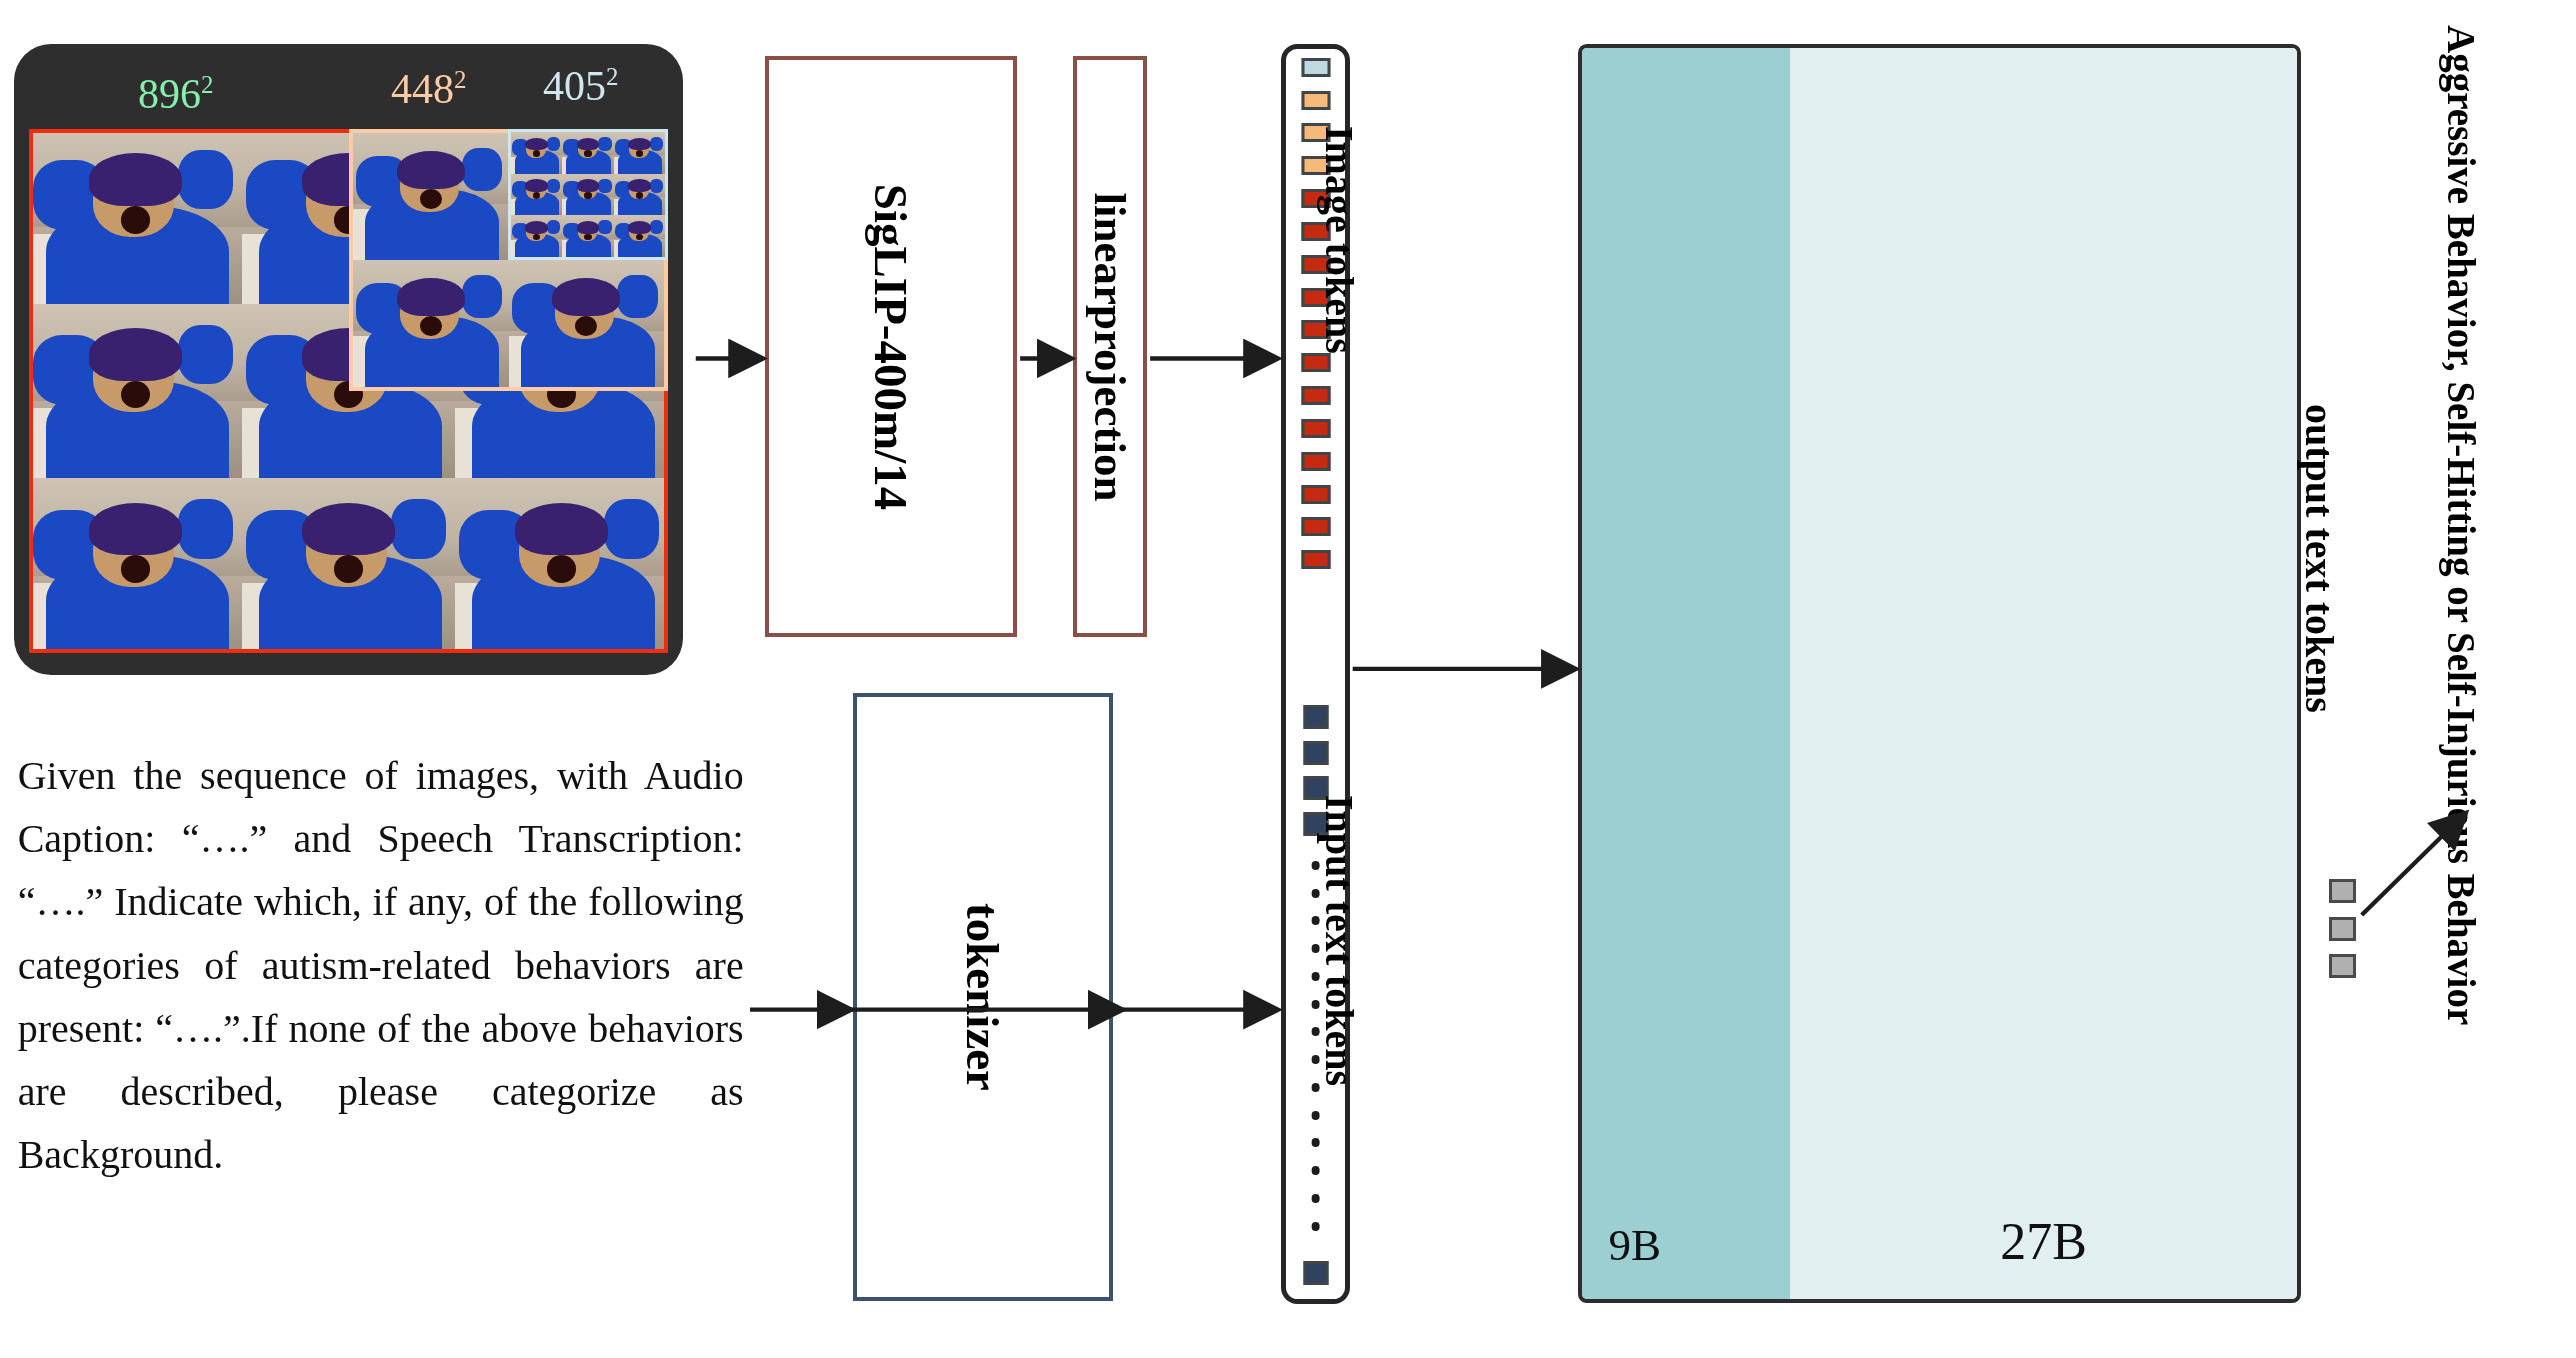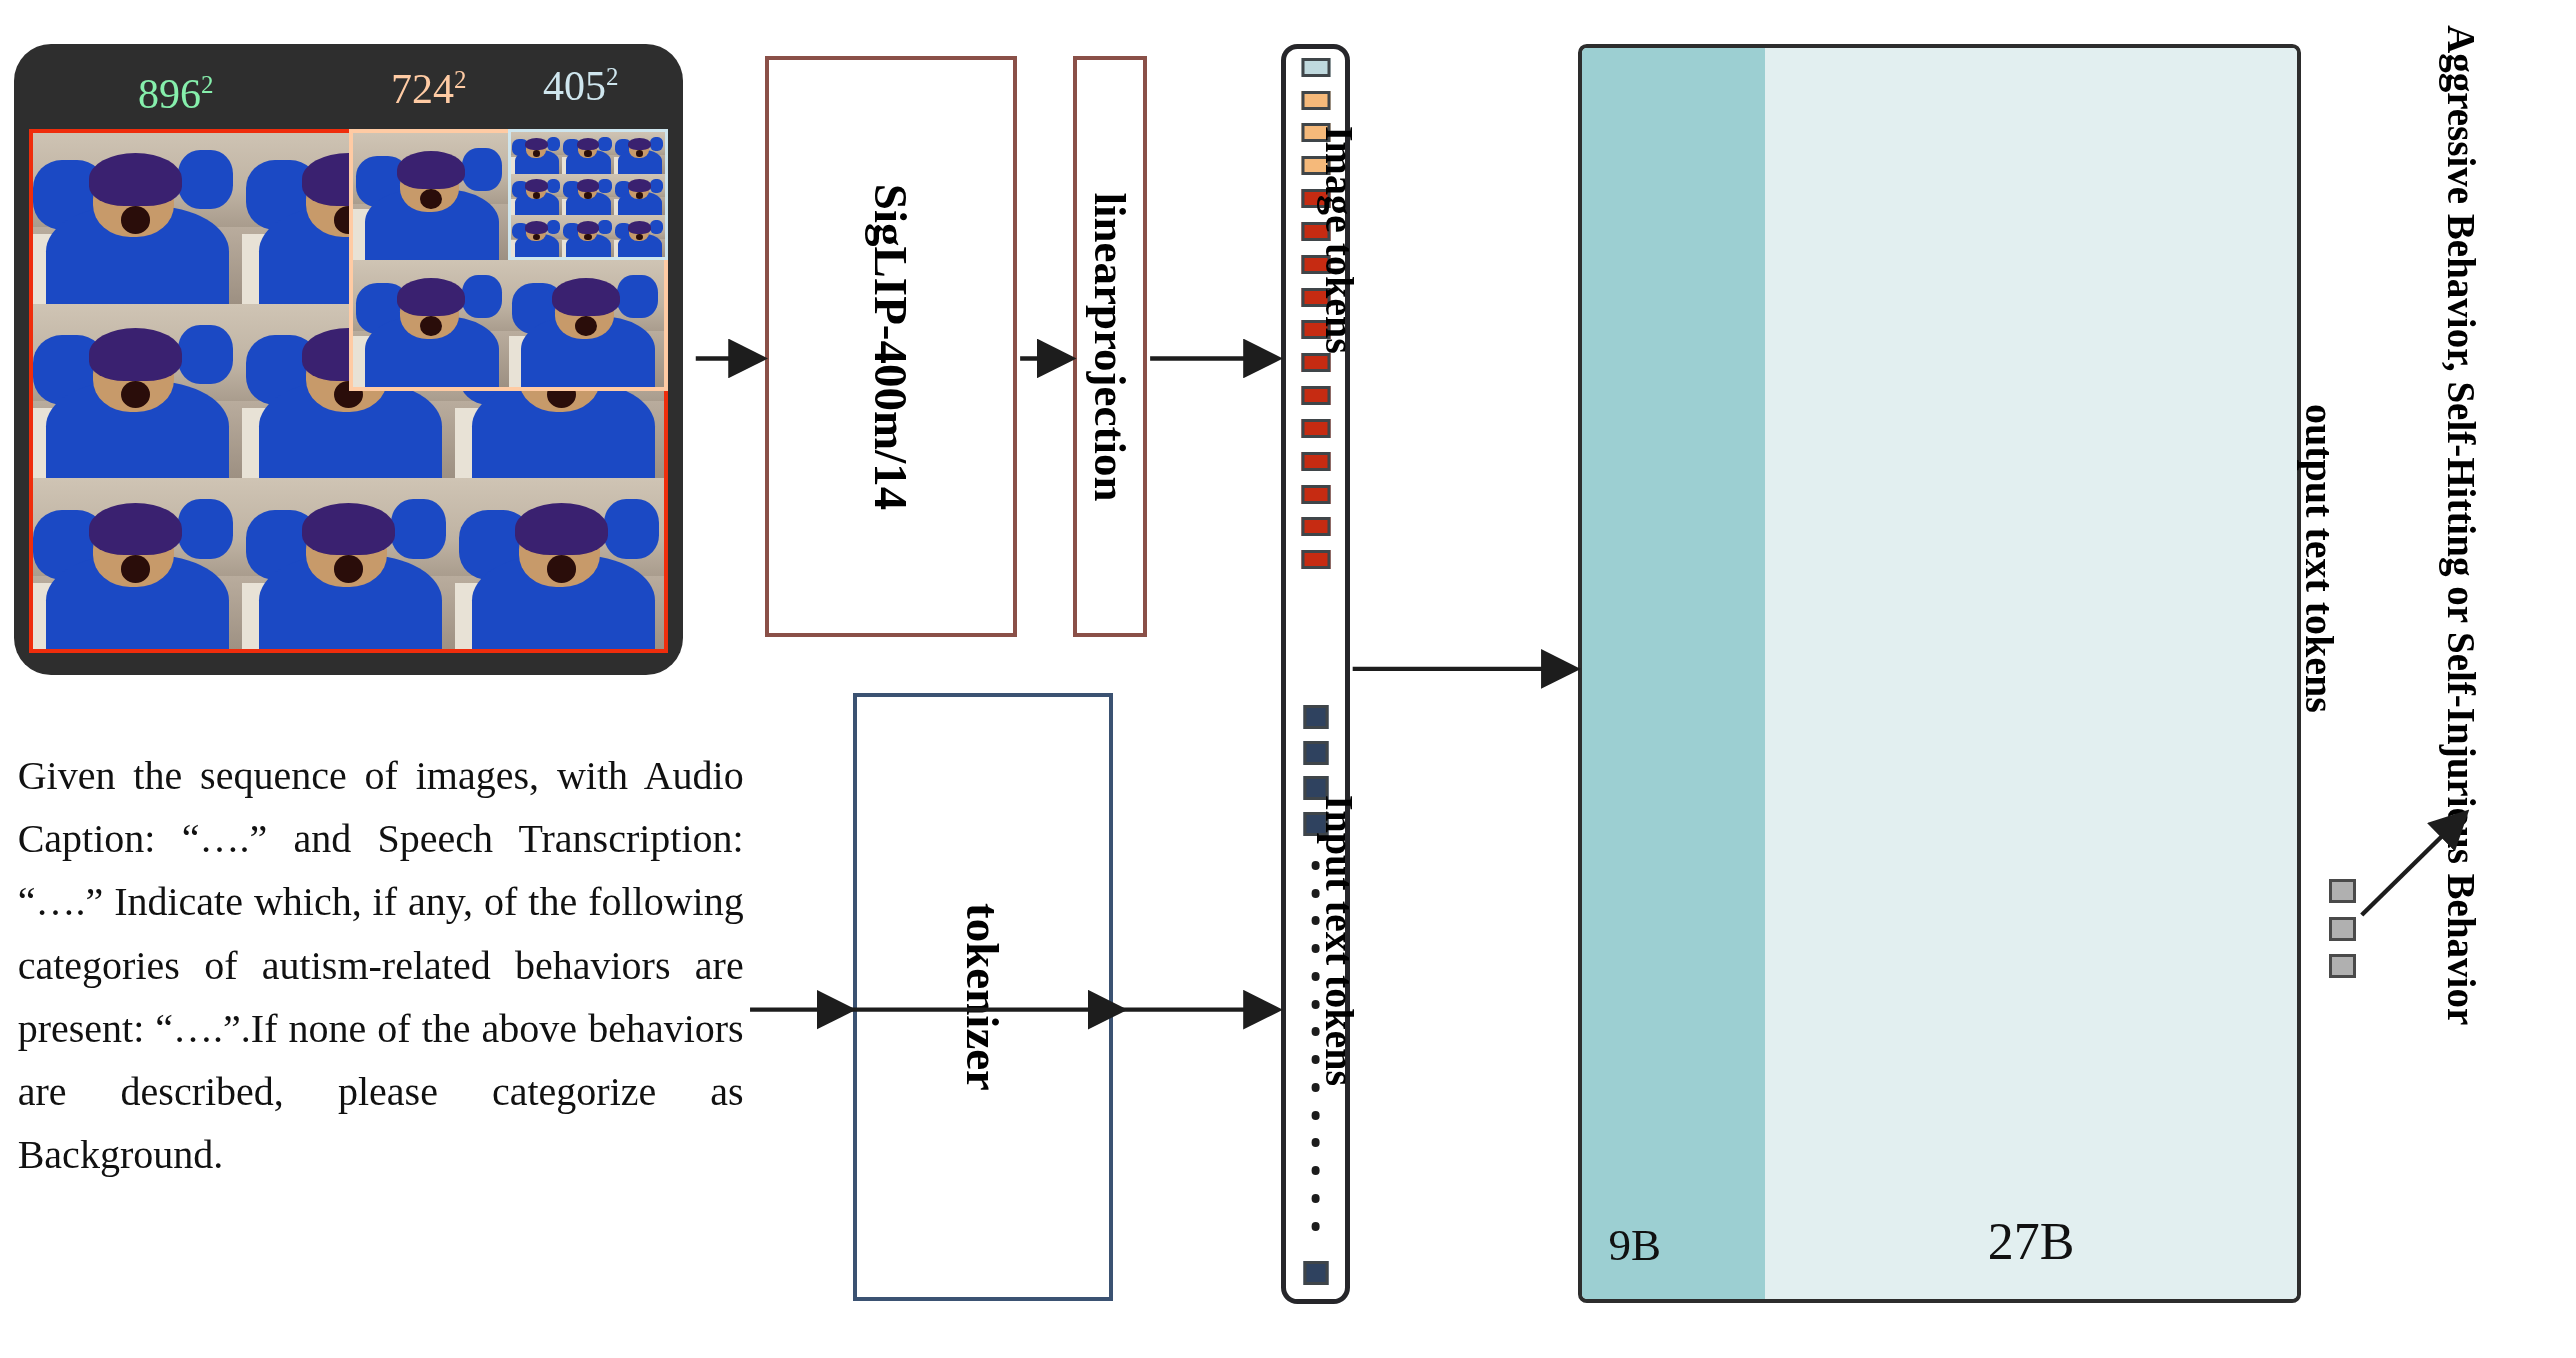--- a/index.html
+++ b/index.html
@@ -64,21 +64,21 @@
   #input-tokens-label{left:1363px;top:795px;}
   .side-label{position:absolute;font-size:40px;font-weight:bold;white-space:nowrap;
        transform:rotate(90deg);transform-origin:left top;}
 
   
   #llm-block{left:1578px;top:44px;width:723px;height:1259px;
       box-sizing:border-box;border:4.4px solid #2d2d2d;border-radius:8.8px;
       overflow:hidden;display:flex;background:#e2eff0;}
   .band{position:relative;height:100%;display:flex;align-items:flex-end;}
   #band-2b{width:39px;background:#2e5a59;}
-  #band-9b{width:183px;background:#9ccfd2;}
+  #band-9b{width:208px;background:#9ccfd2;}
   #band-27b{flex:1;background:#e2eff0;}
   .band-label{position:relative;font-size:39px;padding:0 0 28px 0;width:100%;
       text-align:center;color:#111;}
   #band-2b .band-label{color:#ffffff;font-size:29px;padding-bottom:30px;}
   #band-9b .band-label{font-size:45px;text-align:left;padding-left:26.5px;}
   #band-27b .band-label{font-size:52px;text-align:center;padding-left:0;}
 
   
   #output-tokens-label{left:2343px;top:404px;}
   .otok{position:absolute;left:2329px;width:26.5px;height:24px;box-sizing:border-box;
@@ -93,21 +93,21 @@
       transform:rotate(90deg);transform-origin:left top;}
 
   svg.ov{position:absolute;left:0;top:0;width:2576px;height:1358px;pointer-events:none;}
 </style>
 </head>
 <body>
 
 <div class="abs" id="image-panel">
   <div class="abs" id="res-label-row">
     <span class="res-label" id="res-896" style="color:#86efac"><span>896</span><sup>2</sup></span>
-    <span class="res-label" id="res-448" style="color:#ffcba4"><span>724</span><sup>2</sup></span>
+    <span class="res-label" id="res-448" style="color:#ffcba4"><span>448</span><sup>2</sup></span>
     <span class="res-label" id="res-224" style="color:#cfe6ee"><span>405</span><sup>2</sup></span>
   </div>
 
   <div class="abs" id="mosaic-896">
     <div class="tilegrid" id="grid-main" style="grid-template-columns:repeat(3,1fr);grid-template-rows:repeat(3,1fr);">
         <div class="tile">
           <div class="wall"></div>
           <div class="wall2"></div>
           <div class="floral"></div>
           <div class="arm" style="left:2%;top:18%;width:34%;height:40%;"></div>

